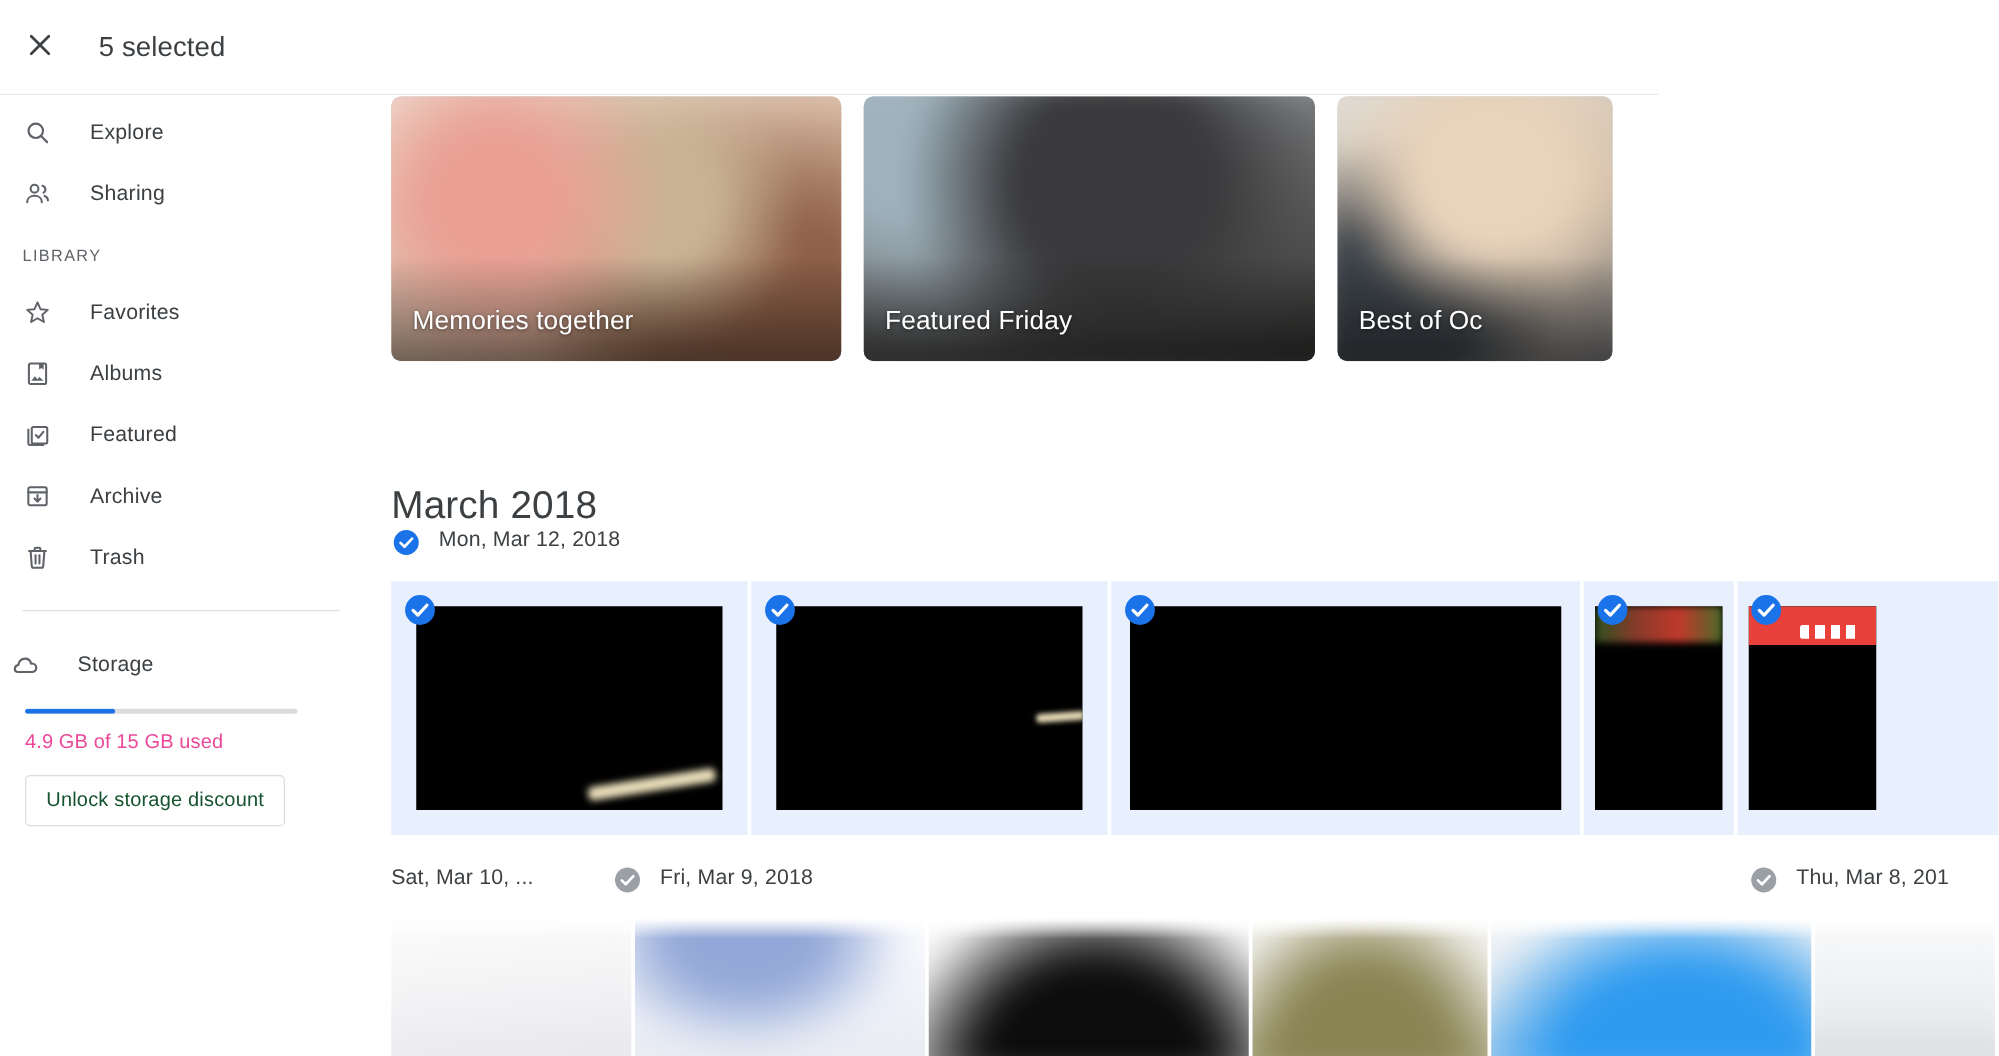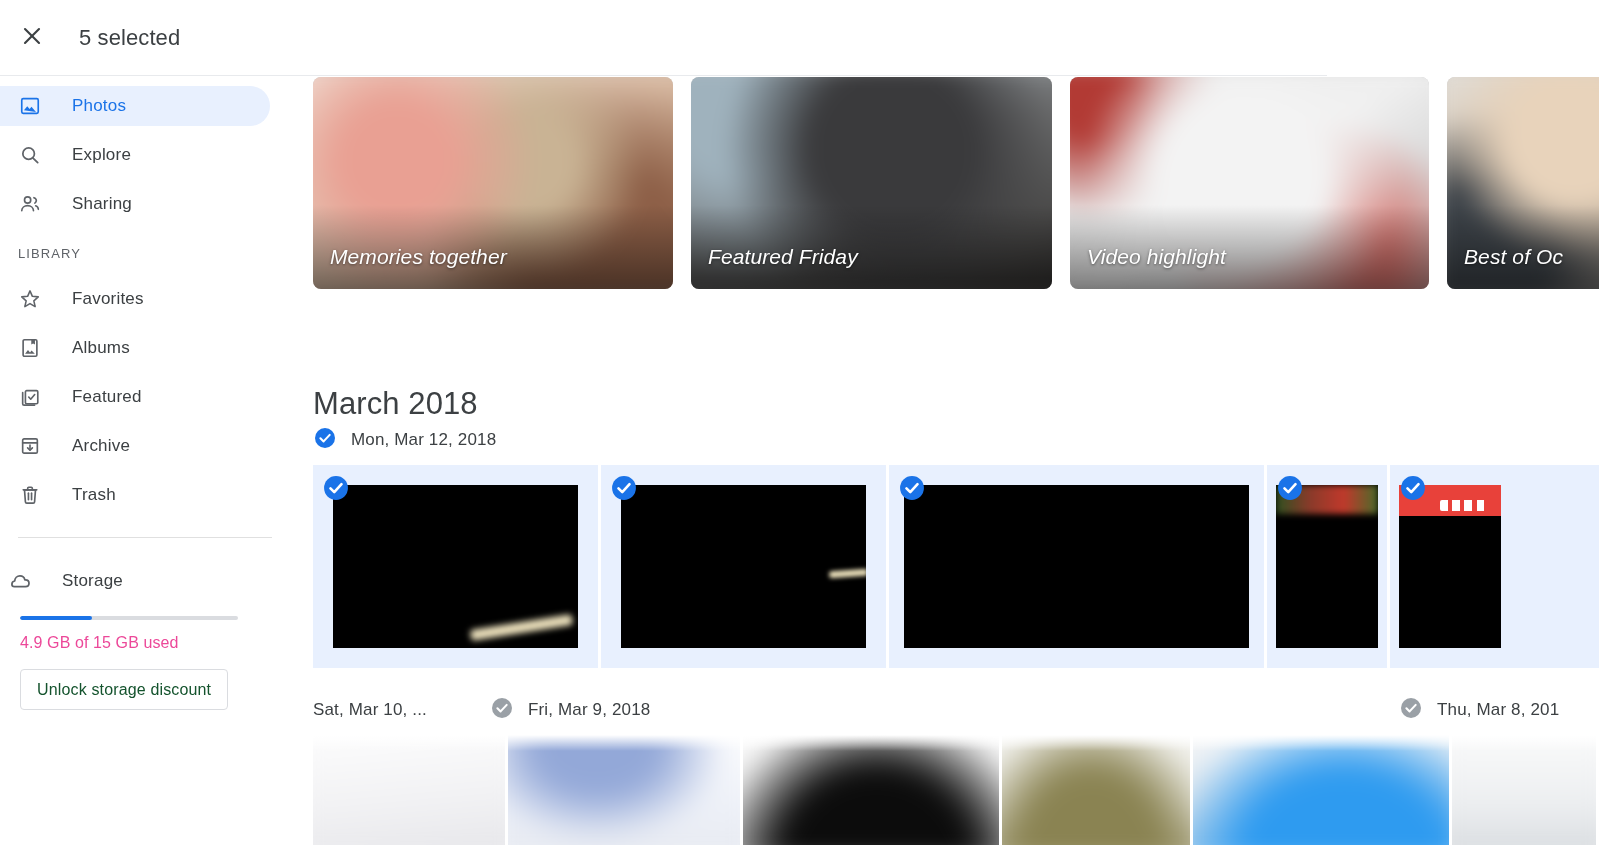--- a/index.html
+++ b/index.html
@@ -173,21 +173,20 @@
   
   #memories {
     position: absolute;
     top: 0; left: 0;
     height: 212px;
     width: 1309px;
     display: flex;
     align-items: flex-start;
     padding-left: 23px;
     overflow: hidden;
-    font-style: italic;
   }
   .memory-card {
     position: relative;
     flex: 0 0 auto;
     height: 212px;
     border-radius: 8px;
     overflow: hidden;
     margin-right: 18px;
     cursor: pointer;
     background: #c8c8c8;
@@ -242,21 +241,21 @@
     font-size: 31px;
     color: #3c4043;
     letter-spacing: 0.1px;
     font-weight: 400;
   }
 
   
   .date-row {
     position: absolute;
     display: flex;
-    align-items: flex-end;
+    align-items: flex-start;
     height: 28px;
   }
   .date-check {
     width: 24px; height: 24px;
     flex: 0 0 24px;
     cursor: pointer;
   }
   .date-check svg { width: 24px; height: 24px; display: block; }
   .date-label {
     margin-left: 14px;
@@ -391,29 +390,20 @@
           <line x1="5" y1="5" x2="19" y2="19"></line>
             <line x1="19" y1="5" x2="5" y2="19"></line>
         </svg>
       </span>
     </button>
     <span id="sel-count">5 selected</span>
   </div>
 
   <nav id="sidebar">
 
-    <div class="nav-item active">
-      <span class="nav-icon">
-        <svg viewBox="0 0 24 24" fill="none" stroke="currentColor" stroke-width="1.8">
-          <rect x="3" y="4" width="18" height="16" rx="1.6"></rect>
-          <path d="M5.4 16.6l3.6-4.4 2.6 3 2-2.4 4.9 5.8" fill="currentColor" stroke="none"></path>
-        </svg>
-      </span>
-      <span class="nav-label">Photos</span>
-    </div>
 
     <div class="nav-item">
       <span class="nav-icon">
         <svg viewBox="0 0 24 24" fill="none" stroke="currentColor" stroke-width="1.9" stroke-linecap="round">
           <circle cx="10.5" cy="10.5" r="6.3"></circle>
             <line x1="15.3" y1="15.3" x2="20.4" y2="20.4"></line>
         </svg>
       </span>
       <span class="nav-label">Explore</span>
     </div>
@@ -512,25 +502,20 @@
     <div id="memories">
       <div class="memory-card" style="width:360px">
         <div class="mc-img art-1"></div>
         <div class="mc-scrim"></div>
         <div class="mc-title">Memories together</div>
       </div>
       <div class="memory-card" style="width:361px">
         <div class="mc-img art-2"></div>
         <div class="mc-scrim"></div>
         <div class="mc-title">Featured Friday</div>
-      </div>
-      <div class="memory-card" style="width:359px">
-        <div class="mc-img art-3"></div>
-        <div class="mc-scrim"></div>
-        <div class="mc-title">Video highlight</div>
       </div>
       <div class="memory-card" style="width:220px">
         <div class="mc-img art-4"></div>
         <div class="mc-scrim"></div>
         <div class="mc-title">Best of Oc</div>
       </div>
     </div>
 
     <h1 id="month-title">March 2018</h1>
 

